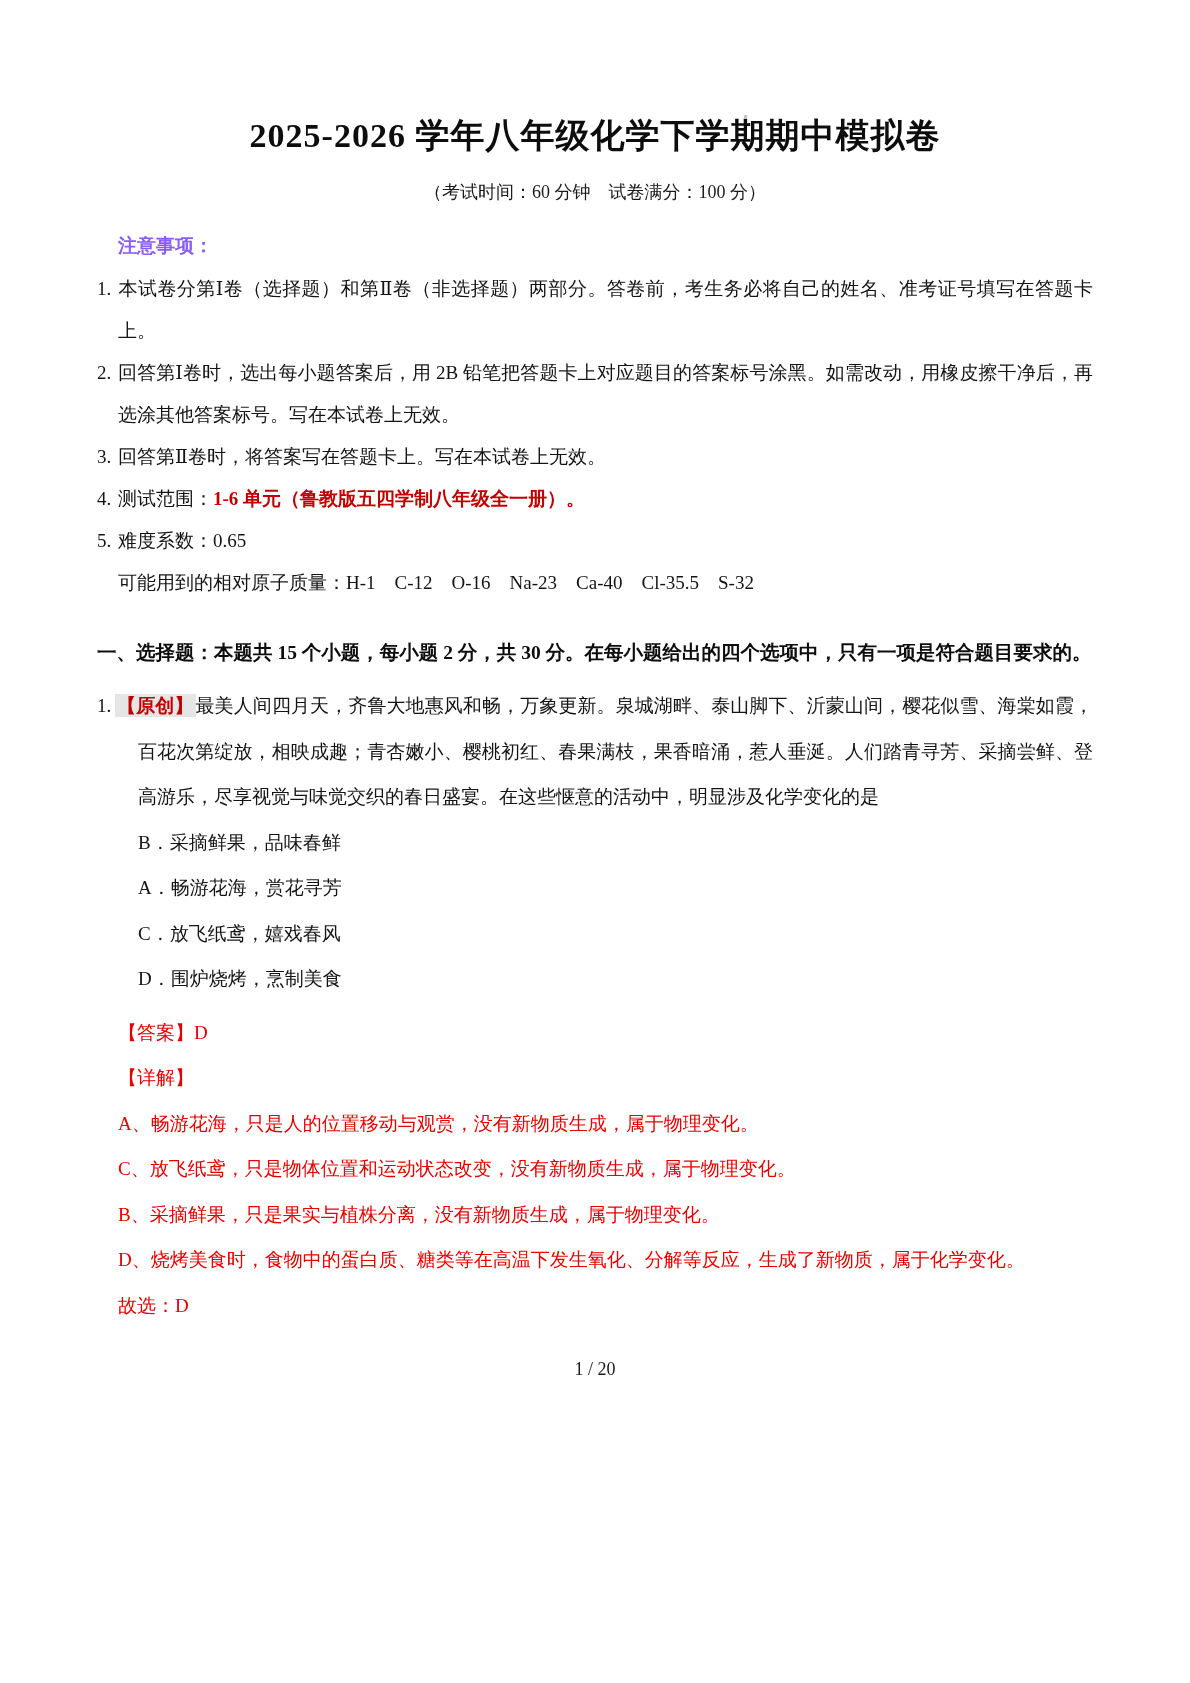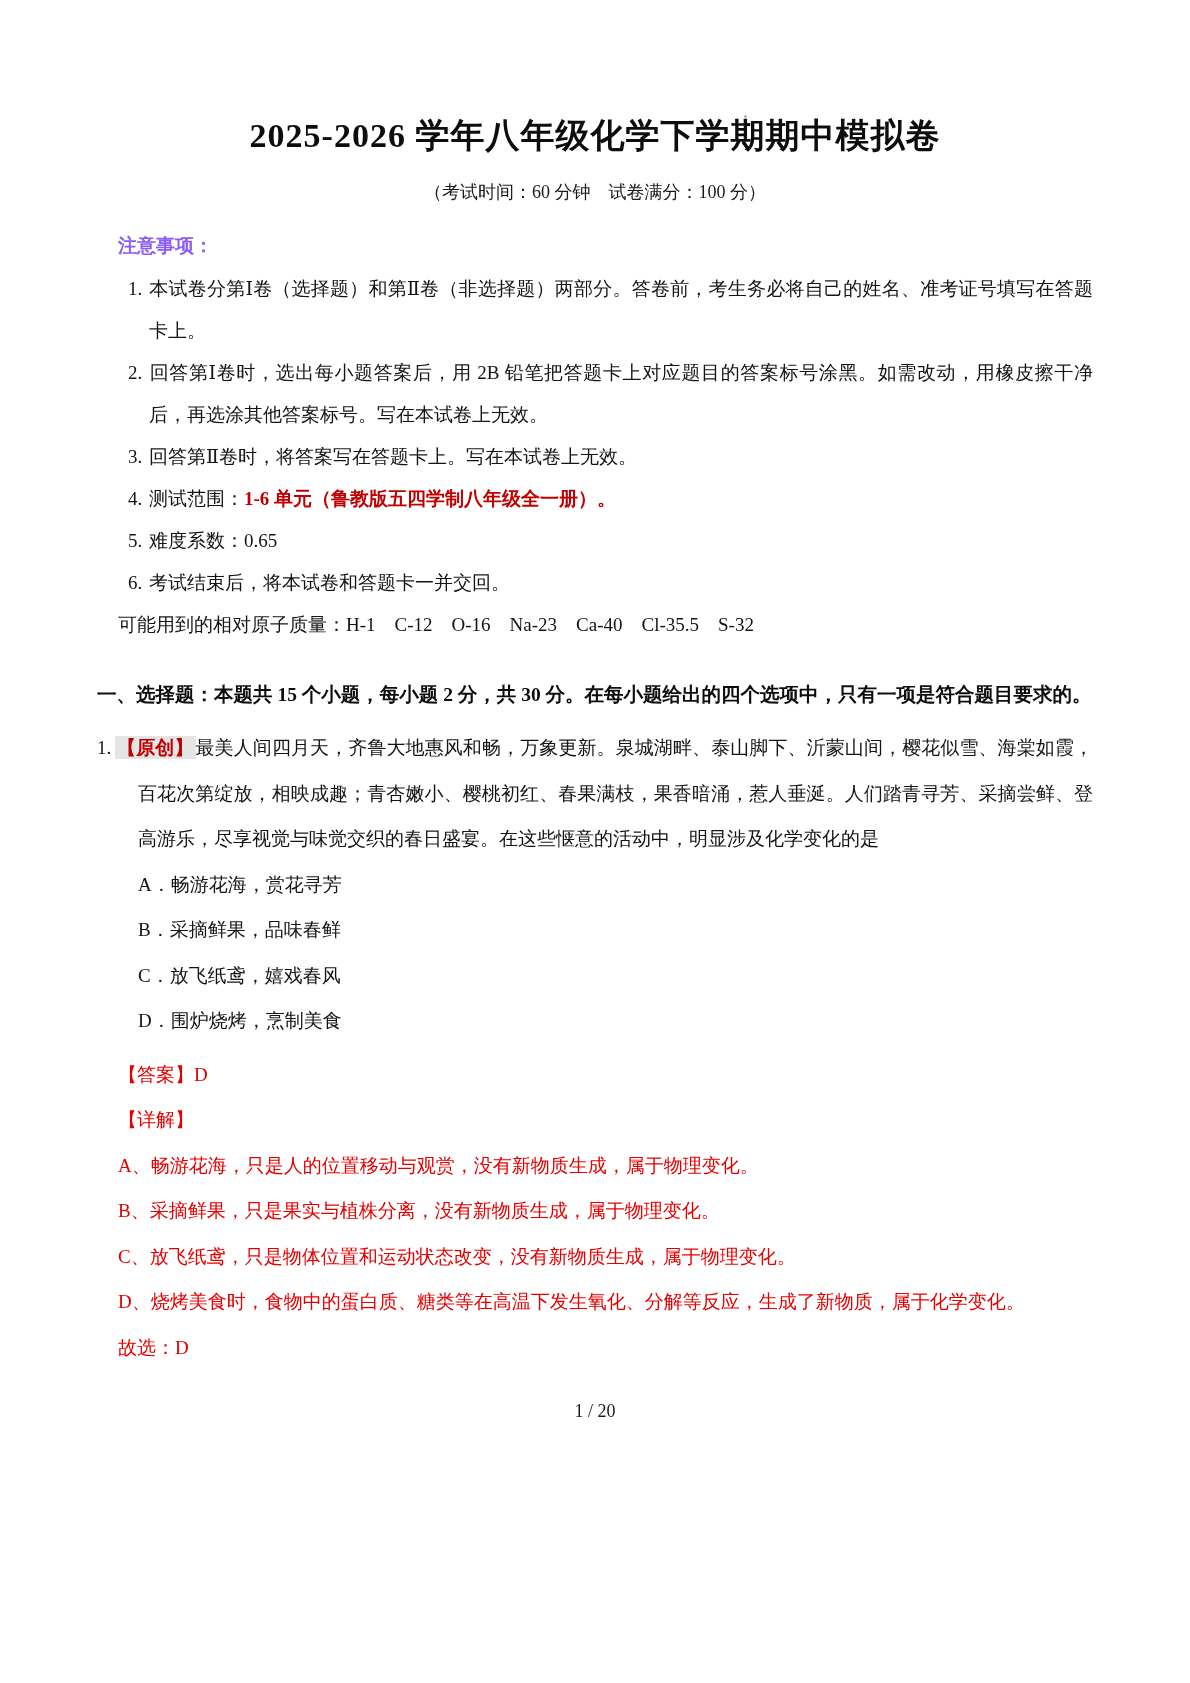--- a/index.html
+++ b/index.html
@@ -45,21 +45,20 @@
     color: #8b5cf6;
   }
   .notes {
     margin-top: 8px;
   }
   .note-item {
     line-height: 42px;
     padding-left: 21px;
     text-indent: -21px;
     text-align: justify;
-    margin-left: 31px;
   }
   .note-item .num {
     display: inline-block;
     width: 21px;
     text-indent: 0;
   }
   .red-strong {
     color: #c00000;
     font-weight: 700;
   }
@@ -161,47 +160,44 @@
     </div>
     <div class="note-item">
       <span class="num">3.</span><span>回答第Ⅱ卷时，将答案写在答题卡上。写在本试卷上无效。</span><span class="red-strong"></span>
     </div>
     <div class="note-item">
       <span class="num">4.</span><span>测试范围：</span><span class="red-strong">1-6 单元（鲁教版五四学制八年级全一册）。</span>
     </div>
     <div class="note-item">
       <span class="num">5.</span><span>难度系数：0.65</span><span class="red-strong"></span>
     </div>
-    <div class="note-item">
-      <span class="num">6.</span><span>考试结束后，将本试卷和答题卡一并交回。</span><span class="red-strong"></span>
-    </div>
     <div class="atomic-line">可能用到的相对原子质量：H-1　C-12　O-16　Na-23　Ca-40　Cl-35.5　S-32</div>
   </div>
 
   <div class="section-heading">一、选择题：本题共 15 个小题，每小题 2 分，共 30 分。在每小题给出的四个选项中，只有一项是符合题目要求的。</div>
 
   <div class="q-area">
     <div class="q-para">
       <span class="qnum">1.</span><span class="tag-original">【原创】</span><span>最美人间四月天，齐鲁大地惠风和畅，万象更新。泉城湖畔、泰山脚下、沂蒙山间，樱花似雪、海棠如霞，百花次第绽放，相映成趣；青杏嫩小、樱桃初红、春果满枝，果香暗涌，惹人垂涎。人们踏青寻芳、采摘尝鲜、登高游乐，尽享视觉与味觉交织的春日盛宴。在这些惬意的活动中，明显涉及化学变化的是</span>
     </div>
 
+    <div class="option-line">B．采摘鲜果，品味春鲜</div>
     <div class="option-line">A．畅游花海，赏花寻芳</div>
-    <div class="option-line">B．采摘鲜果，品味春鲜</div>
     <div class="option-line">C．放飞纸鸢，嬉戏春风</div>
     <div class="option-line">D．围炉烧烤，烹制美食</div>
 
     <div class="answer-line red">
       <span>【答案】</span><span>D</span>
     </div>
 
     <div class="analysis-label red">【详解】</div>
 
     <div class="analysis-line red">A、畅游花海，只是人的位置移动与观赏，没有新物质生成，属于物理变化。</div>
+    <div class="analysis-line red">C、放飞纸鸢，只是物体位置和运动状态改变，没有新物质生成，属于物理变化。</div>
     <div class="analysis-line red">B、采摘鲜果，只是果实与植株分离，没有新物质生成，属于物理变化。</div>
-    <div class="analysis-line red">C、放飞纸鸢，只是物体位置和运动状态改变，没有新物质生成，属于物理变化。</div>
     <div class="analysis-line red">D、烧烤美食时，食物中的蛋白质、糖类等在高温下发生氧化、分解等反应，生成了新物质，属于化学变化。</div>
 
     <div class="conclusion-line red">故选：D</div>
   </div>
 
   <div class="footer">1 / 20</div>
 
 </div>
 
 </body></html>

